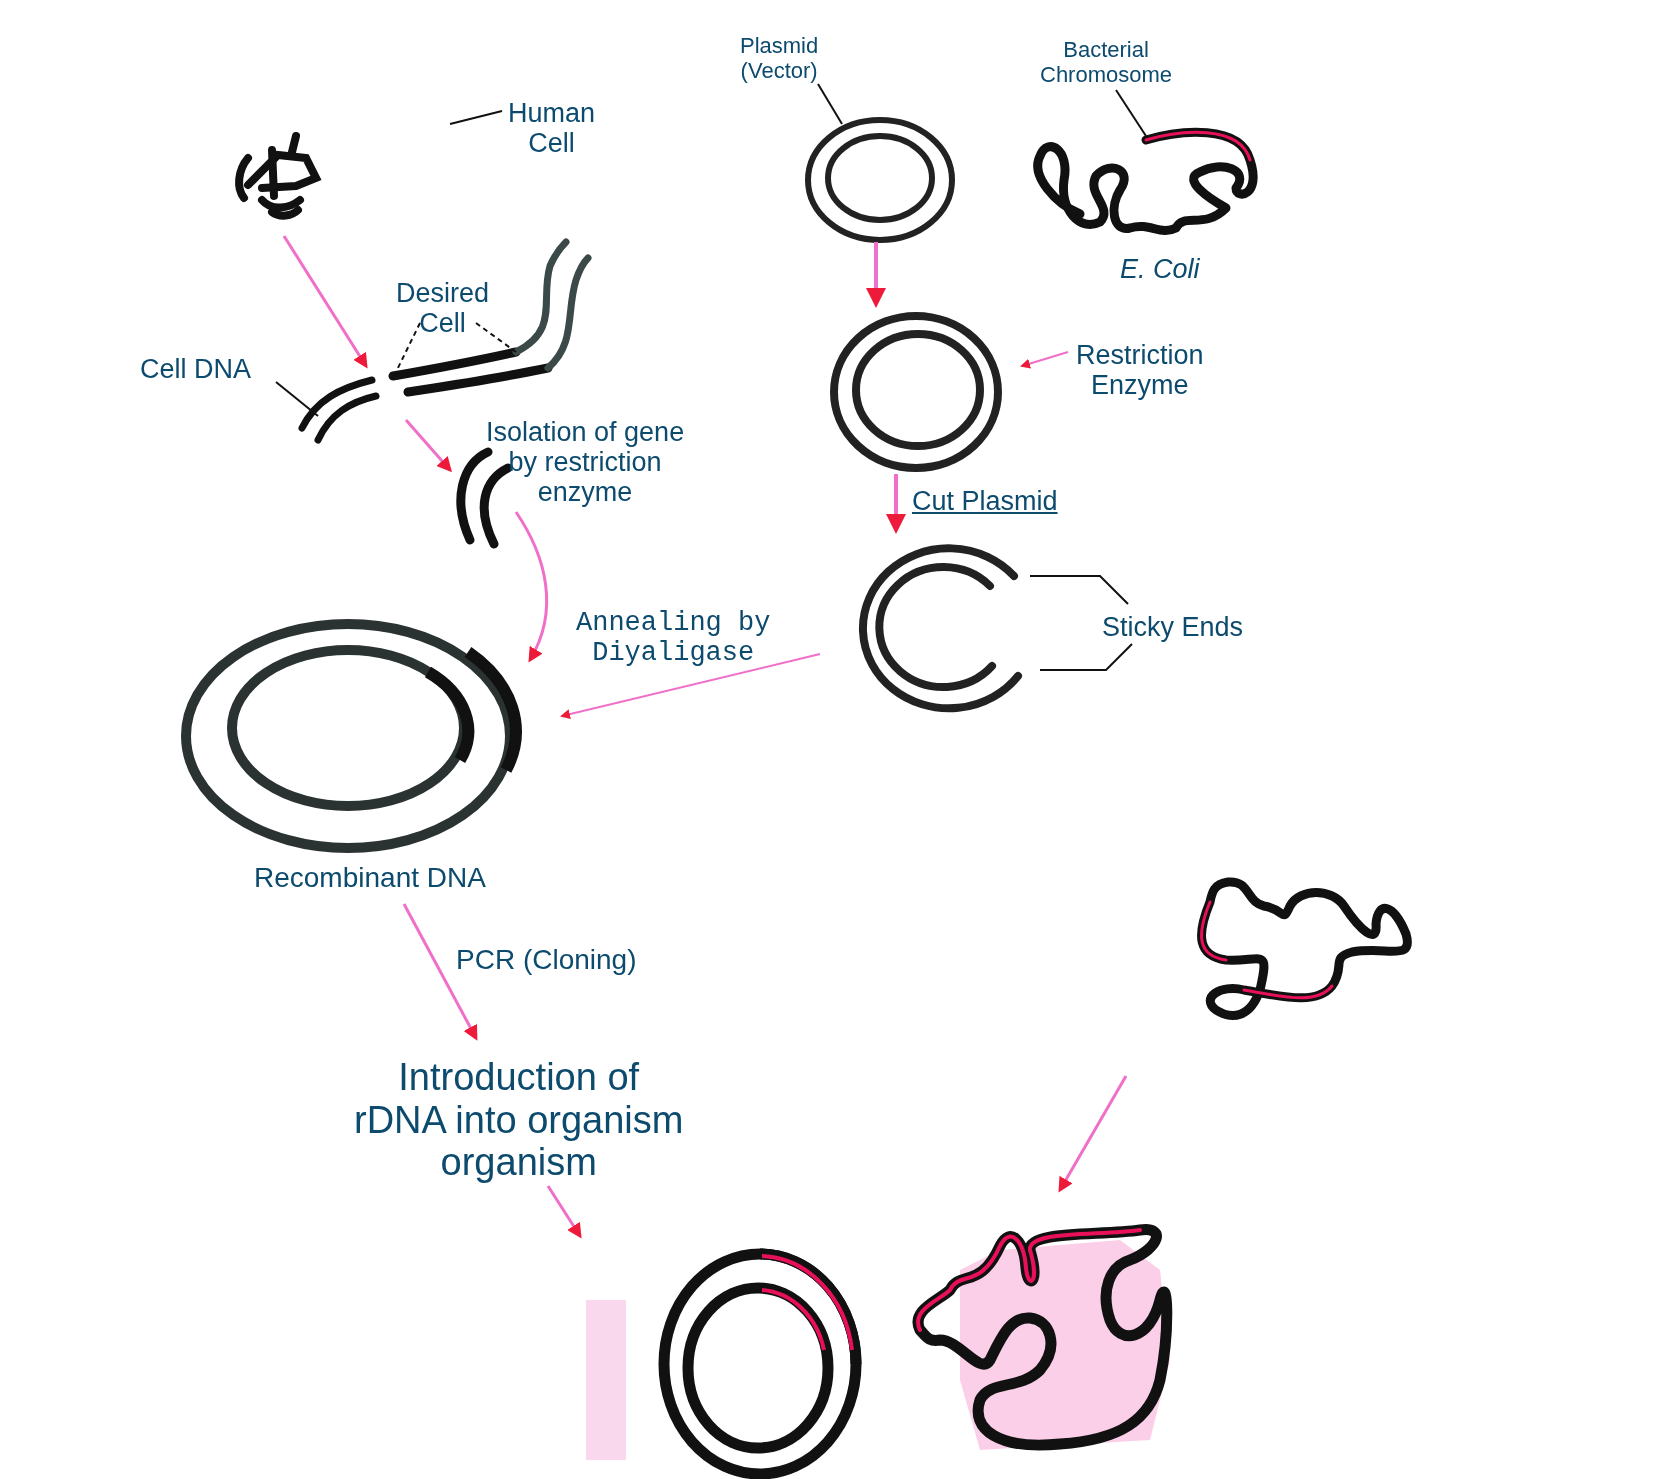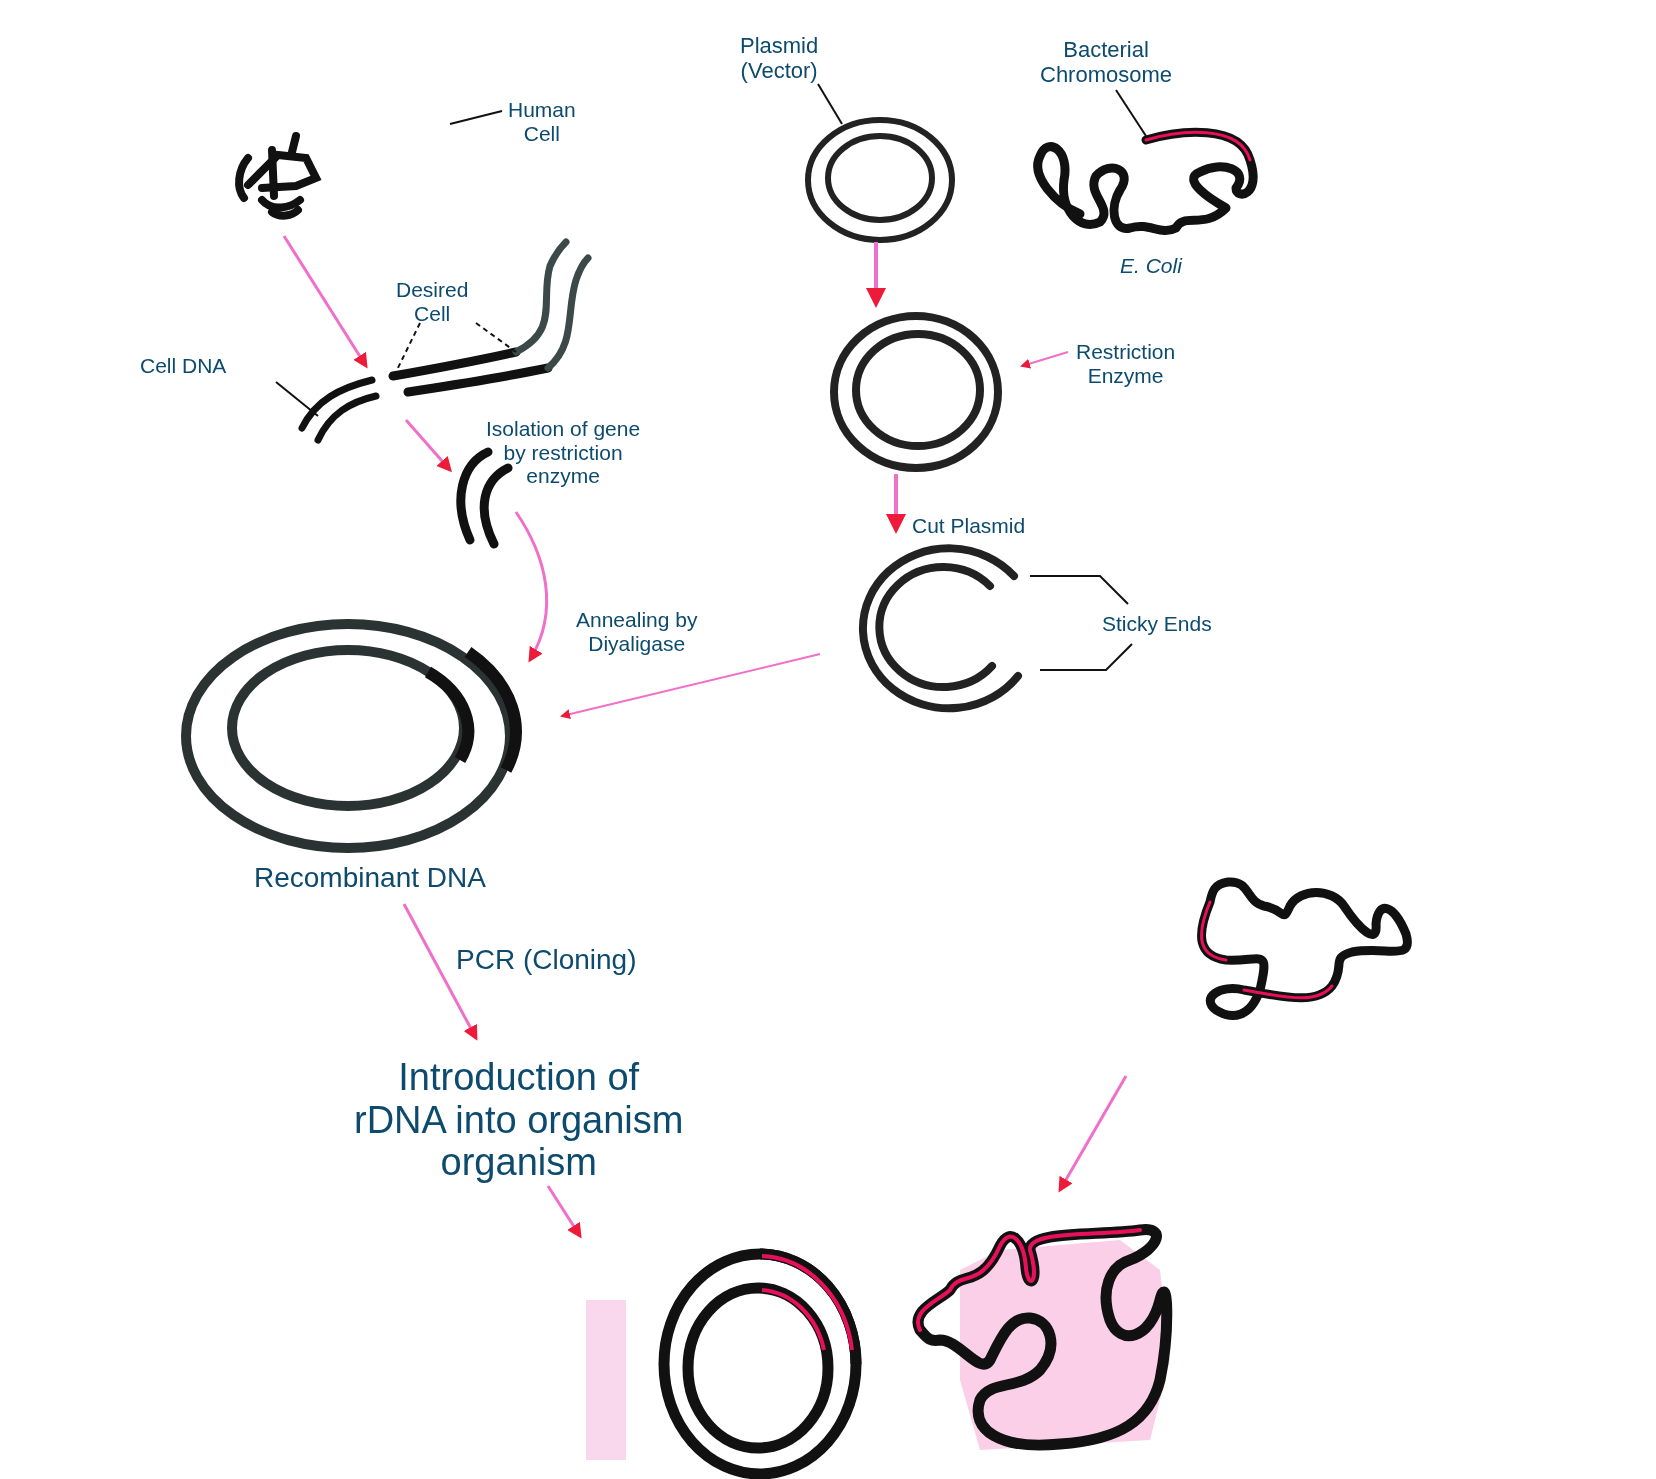--- a/index.html
+++ b/index.html
@@ -2,21 +2,21 @@
 <html><head>
 <meta charset="utf-8">
 <style>
   html, body { margin: 0; padding: 0; background: #ffffff; }
   body { width: 1656px; height: 1479px; position: relative; overflow: hidden;
          font-family: "Liberation Sans", "DejaVu Sans", sans-serif; color: #111; }
   #diagram { position: absolute; left: 0; top: 0; width: 1656px; height: 1479px; }
   .lbl { position: absolute; text-align: center; line-height: 1.12; color: #0c4a6e; white-space: nowrap; }
   .lbl span { display: block; }
   .sm { font-size: 22px; }
-  .md { font-size: 21px; }
+  .md { font-size: 27px; }
   .lg { font-size: 28px; }
   .xl { font-size: 38px; }
   .it { font-style: italic; }
   .bold { font-weight: bold; }
 </style>
 </head>
 <body>
 
 <svg id="diagram" viewBox="0 0 1656 1479" xmlns="http://www.w3.org/2000/svg">
   <defs>
@@ -158,23 +158,23 @@
   <span>Restriction</span>
     <span>Enzyme</span>
 </div>
 
 <div class="lbl md" style="left:486px; top:394px;margin-top:23px;">
   <span>Isolation of gene</span>
     <span>by restriction</span>
     <span>enzyme</span>
 </div>
 
-<div class="lbl md" style="left:912px; top:514px;">Cut Plasmid</div>
+<div class="lbl md" style="left:912px; top:486px;text-decoration:underline;">Cut Plasmid</div>
 
-<div class="lbl md" style="left:576px; top:608px;">
+<div class="lbl md" style="left:576px; top:608px;font-family:Liberation Mono, monospace;">
   <span>Annealing by</span>
     <span>Diyaligase</span>
 </div>
 
 <div class="lbl md" style="left:1102px; top:612px;">Sticky Ends</div>
 
 <div class="lbl lg" style="left:254px; top:862px;">Recombinant DNA</div>
 
 <div class="lbl lg" style="left:456px; top:944px;">PCR (Cloning)</div>
 

